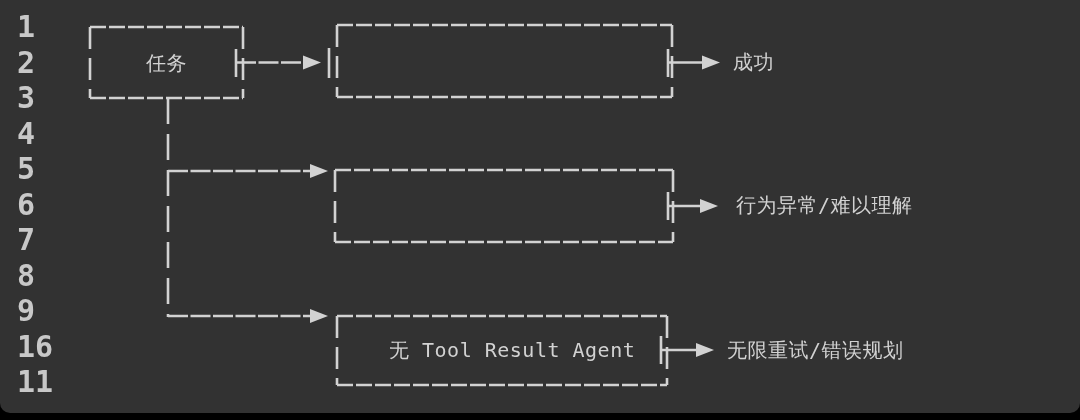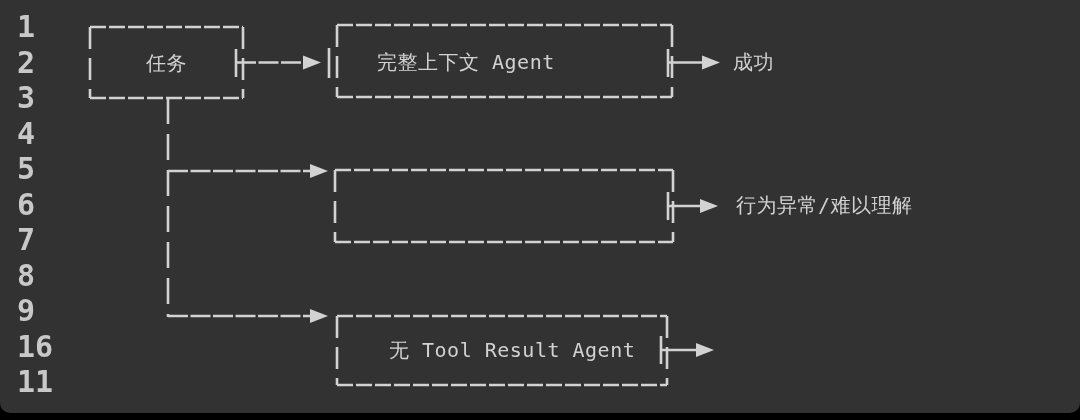--- a/index.html
+++ b/index.html
@@ -114,18 +114,18 @@
       </g>
 
       <g>
         <line x1="661" y1="336" x2="661" y2="364"></line>
         <line x1="661" y1="350" x2="699" y2="350"></line>
         <polygon points="696,343 714,350 696,357"></polygon>
       </g>
     </svg>
 
     <div class="lbl lbl-task">任务</div>
-    <div class="lbl lbl-box-full">完整上下文 Agent</div>
     <div class="lbl lbl-out-success">成功</div>
     <div class="lbl lbl-out-abnormal">行为异常/难以理解</div>
     <div class="lbl lbl-box-noresult">无 Tool Result Agent</div>
+    <div class="lbl lbl-out-retry">无限重试/错误规划</div>
   </div>
 </div>
 
 </body></html>

